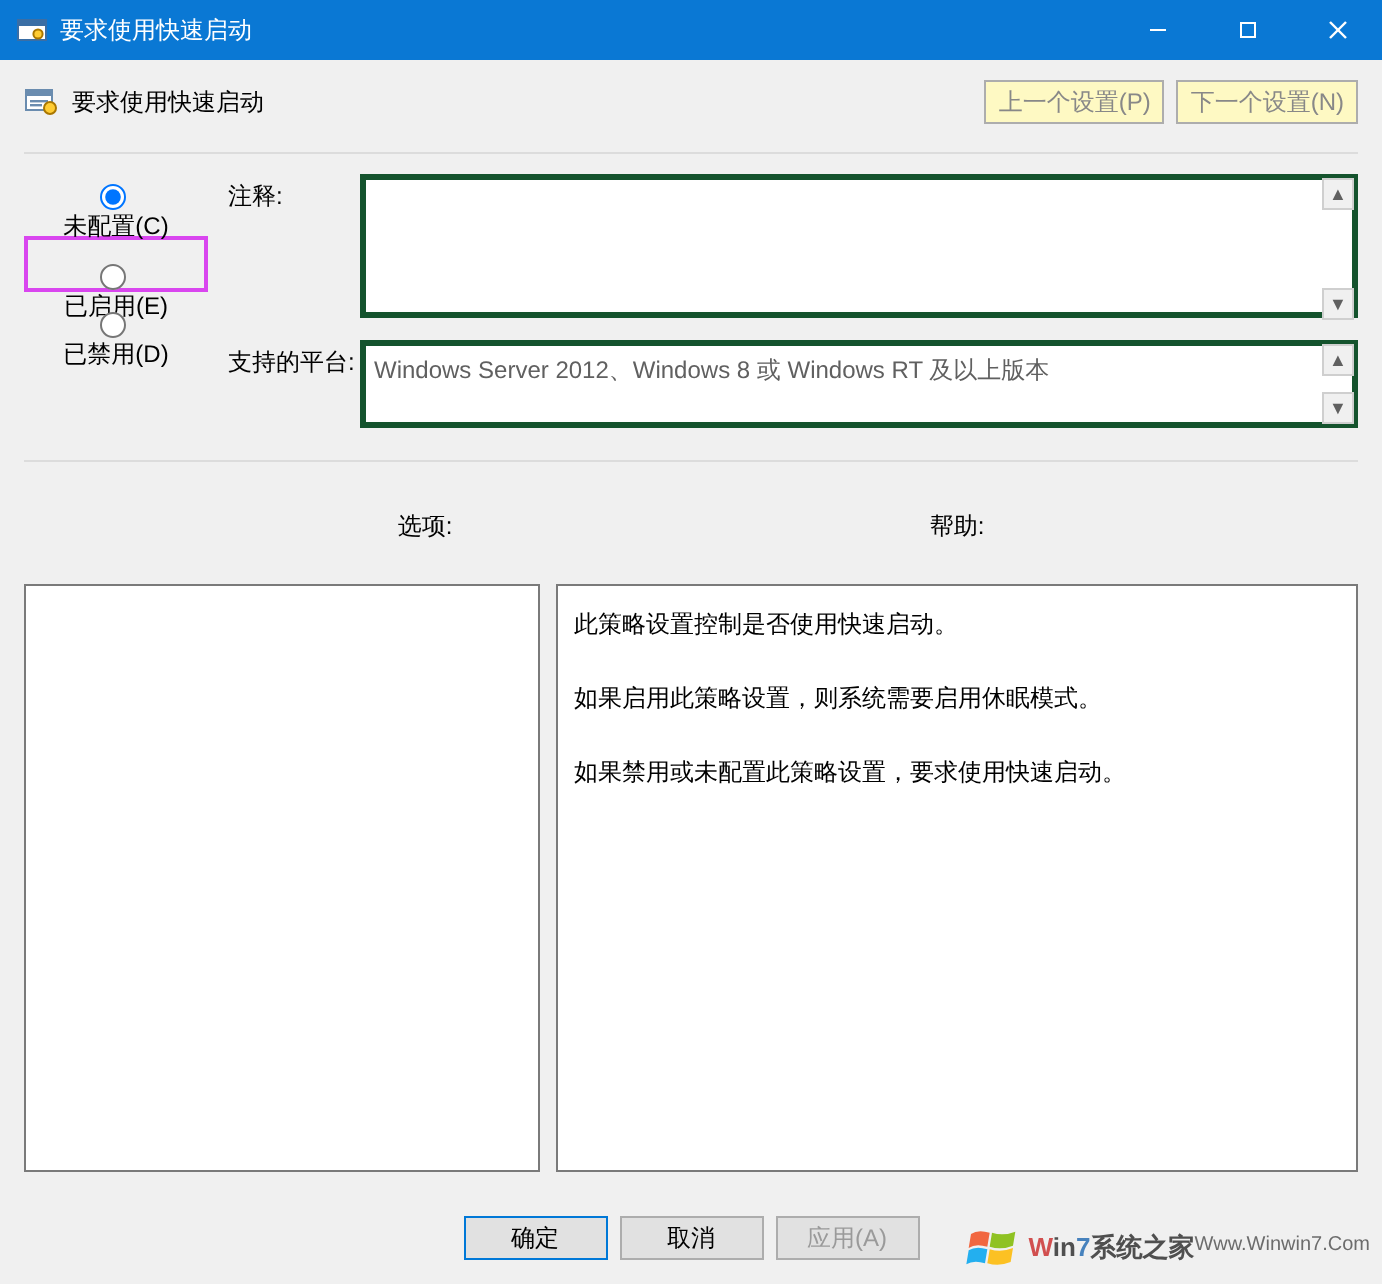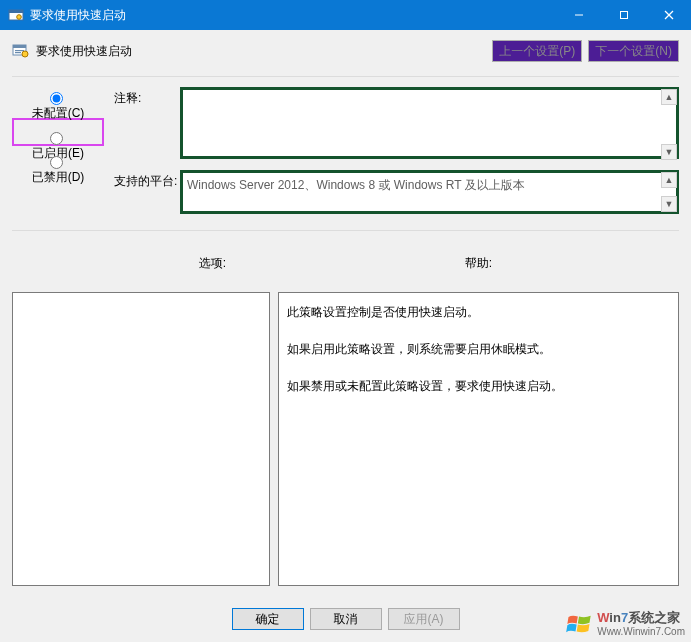--- a/index.html
+++ b/index.html
@@ -58,21 +58,21 @@
   }
   .policy-icon {
     width: 18px; height: 18px;
     margin-right: 6px;
     display: inline-flex;
   }
   .policy-name { font-size: 12px; }
   .top-row .spacer { flex: 1; }
   .nav-btn {
     border: 1px solid #adadad;
-    background: #4c1d95;
+    background: #fef9c3;
     color: #888;
     height: 22px;
     min-width: 90px;
     font-size: 12px;
     margin-left: 6px;
     cursor: default;
     font-family: inherit;
   }
 
   .sep {
@@ -201,21 +201,21 @@
     right: 6px;
     bottom: 4px;
     display: flex;
     align-items: center;
     gap: 4px;
     opacity: 0.85;
     pointer-events: none;
   }
   .watermark .wm-logo svg { width: 28px; height: 28px; display:block; }
   .watermark .wm-text {
-    display: flex; flex-direction: column; line-height: 1.15;
+    display: flex; flex-direction: row; line-height: 1.15;
   }
   .watermark .wm-line1 { font-size: 13px; font-weight: bold; }
   .watermark .wm-line1 .w { color:#cc3333; }
   .watermark .wm-line1 .i { color:#333; }
   .watermark .wm-line1 .n { color:#333; }
   .watermark .wm-line1 .seven { color:#2a6fb5; }
   .watermark .wm-line1 .rest { color:#333; }
   .watermark .wm-line2 { font-size: 10px; color:#555; }
 </style>
 </head>

